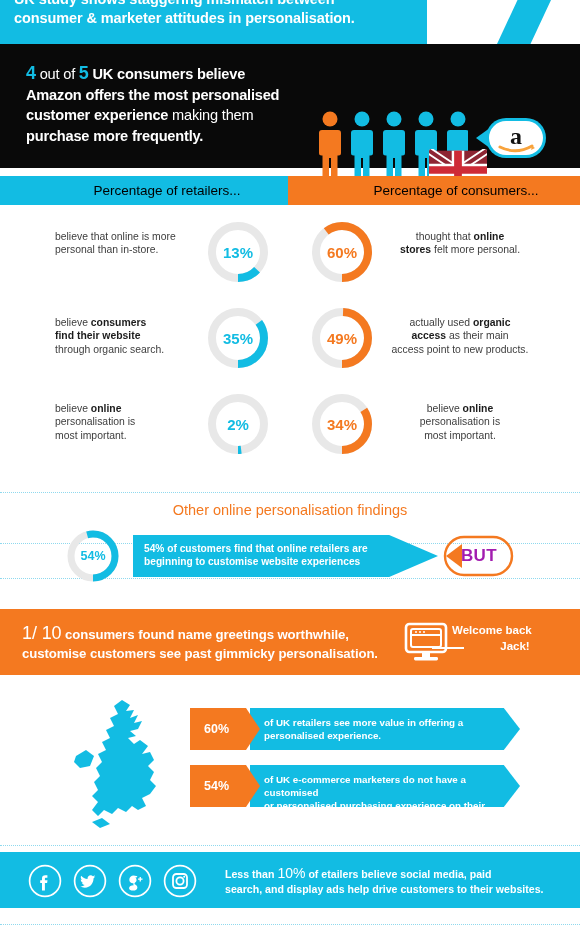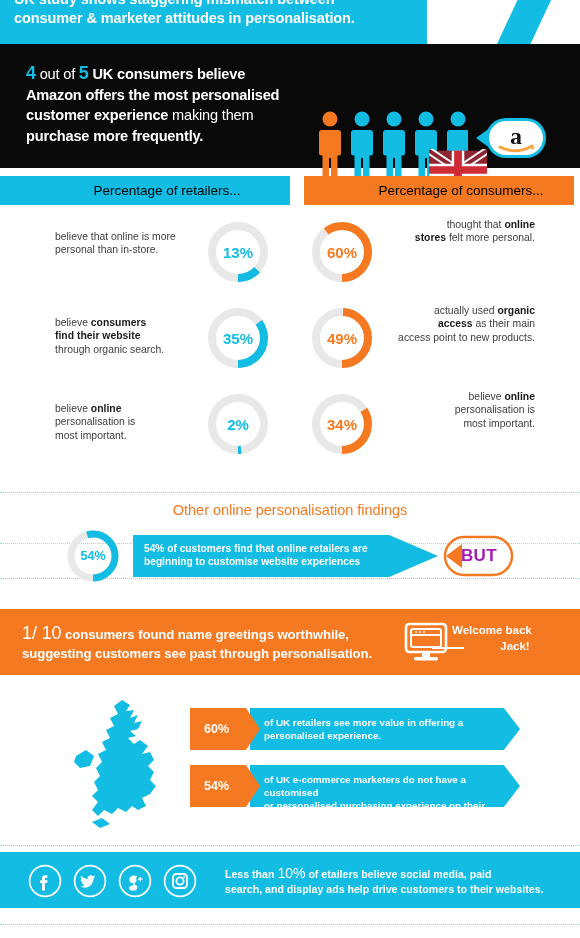--- a/index.html
+++ b/index.html
@@ -36,31 +36,31 @@
 
   .people { position:absolute; left:318px; top:66px; width:150px; height:76px; }
   .uk-flag { position:absolute; left:429px; top:105px; width:58px; height:42px; }
   .amazon-bubble { position:absolute; left:460px; top:70px; width:90px; height:48px; }
 
   
   .col-head-row { position:absolute; left:0; top:176px; width:580px; height:29px; }
   .col-head { position:absolute; top:0; height:29px; color:#000000; font-size:13.5px;
               line-height:29px; font-weight:500; text-align:center;padding-left:44px; }
   .col-head.left  { left:0px;   width:290px; background:#12BCE3; }
-  .col-head.right { left:304px; width:270px; background:#F47920; }
+  .col-head.right { left:288px; width:292px; background:#F47920; }
 
   
   .donut-rows { position:absolute; left:0; top:216px; width:580px; height:262px; }
   .drow { position:relative; width:580px; height:86px; }
   .drow .txt {
     position:absolute; width:150px; font-size:10.4px; line-height:13.4px; color:#3d3d3d;
   }
   .drow .txt b { font-weight:700; color:#1c1c1c; }
   .drow .txt.l { left:55px; text-align:left; top:14px; }
-  .drow .txt.r { left:385px; text-align:right;  top:2px; }
+  .drow .txt.r { left:385px; text-align:center;  top:14px; }
   .donut { position:absolute; width:64px; height:64px; }
   .donut.l { left:206px; top:4px; }
   .donut.r { left:310px; top:4px; }
   .donut .lbl {
     position:absolute; left:0; top:0; width:64px; height:64px;
     display:flex; align-items:center; justify-content:center;
     font-size:15px; font-weight:700;
   }
 
   
@@ -263,21 +263,21 @@
         <path d="M14 21 L30 9 L30 33 Z" fill="#F47920"></path>
         <rect x="13" y="2" width="67" height="38" rx="19" fill="none" stroke="#F47920" stroke-width="2.4"></rect>
       </svg>
       <div class="lbl">BUT</div>
     </div>
   </div>
 
   <div class="orange-band">
     <div class="orange-text">
       <span class="big">1/ 10</span><span> consumers found name greetings worthwhile,</span><br>
-      <span>suggesting customers see past through personalisation.</span>
+      <span>customise customers see past gimmicky personalisation.</span>
     </div>
   </div>
   <svg class="monitor" viewBox="0 0 46 40">
     <rect x="3" y="2" width="40" height="28" rx="3.5" fill="none" stroke="#fff" stroke-width="2.6"></rect>
     <rect x="8" y="7" width="30" height="18" rx="2" fill="none" stroke="#fff" stroke-width="2"></rect>
     <line x1="8" y1="13" x2="38" y2="13" stroke="#fff" stroke-width="2"></line>
     <circle cx="13" cy="10" r="1" fill="#fff"></circle>
       <circle cx="17" cy="10" r="1" fill="#fff"></circle>
       <circle cx="21" cy="10" r="1" fill="#fff"></circle>
     <rect x="19" y="30" width="8" height="5" fill="#fff"></rect>

